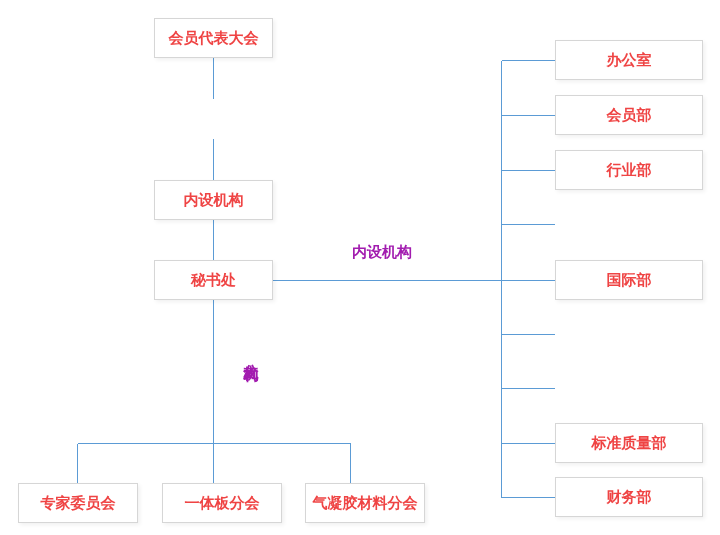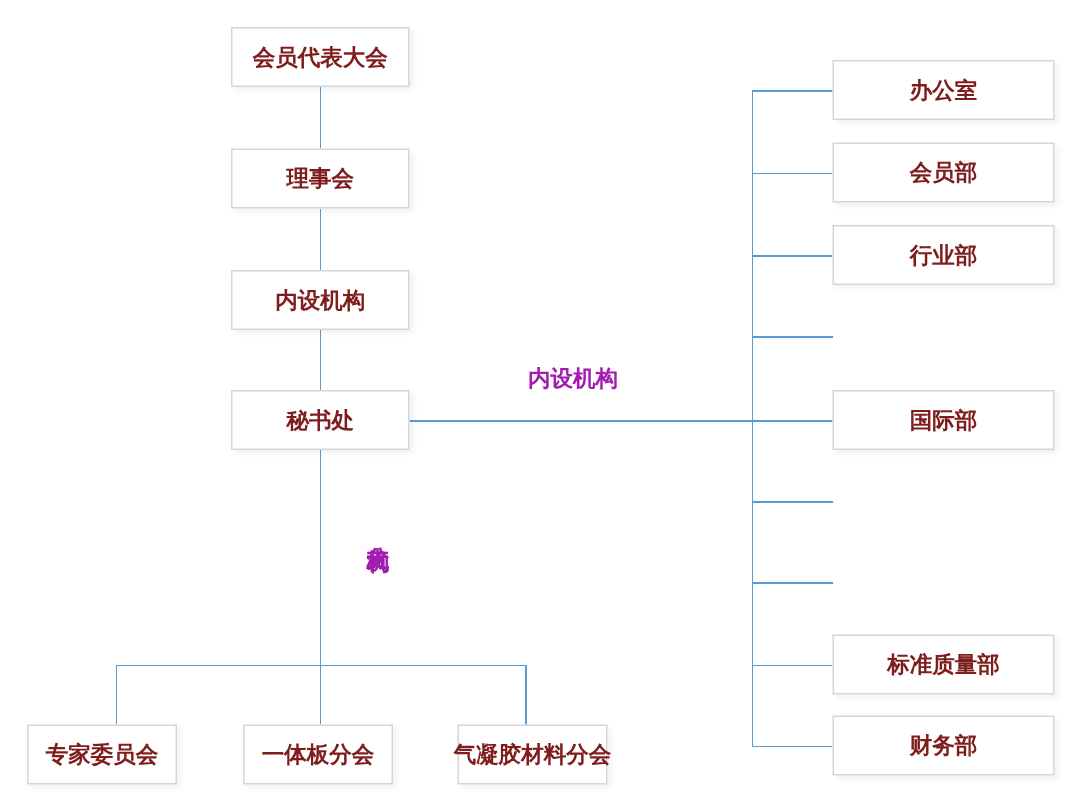--- a/index.html
+++ b/index.html
@@ -26,27 +26,27 @@
     position: absolute;
     box-sizing: border-box;
     background: #ffffff;
     border: 1px solid #d6d6d6;
     box-shadow: 2px 2px 4px rgba(0,0,0,0.06);
     display: flex;
     align-items: center;
     justify-content: center;
     font-size: 15px;
     font-weight: bold;
-    color: #7f1d1d;
+    color: #ef4444;
     text-align: center;
     white-space: nowrap;
   }
   .box-left  { left: 154px; width: 119px; height: 40px; }
   .box-right { left: 555px; width: 148px; height: 40px; }
-  .box-bottom { top: 483px; width: 100px; height: 40px; }
+  .box-bottom { top: 483px; width: 120px; height: 40px; }
   .edge-label {
     position: absolute;
     font-size: 15px;
     font-weight: bold;
     color: #a21caf;
   }
   .edge-label.vertical {
     writing-mode: vertical-rl;
     letter-spacing: 1px;
   }
@@ -67,21 +67,20 @@
 
       <path d="M501.5 60.5 H555 M501.5 115.5 H555 M501.5 170.5 H555 M501.5 224.5 H555 M501.5 280.5 H555 M501.5 334.5 H555 M501.5 388.5 H555 M501.5 443.5 H555 M501.5 497.5 H555"></path>
 
       <path d="M213.5 300 V443.5"></path>
 
       <path d="M77.5 443.5 H350.5 M77.5 443.5 V483 M213.5 443.5 V483 M350.5 443.5 V483"></path>
     </g>
   </svg>
 
   <div class="org-box box-left" style="top:18px">会员代表大会</div>
-  <div class="org-box box-left" style="top:99px">理事会</div>
   <div class="org-box box-left" style="top:180px">内设机构</div>
   <div class="org-box box-left" style="top:260px">秘书处</div>
 
   <div class="edge-label" style="left:352px; top:243px">内设机构</div>
   <div class="edge-label vertical" style="left:241px; top:352px">分支机构</div>
 
   <div class="org-box box-right" style="top:95px">会员部</div>
   <div class="org-box box-right" style="top:40px">办公室</div>
   <div class="org-box box-right" style="top:150px">行业部</div>
   <div class="org-box box-right" style="top:260px">国际部</div>

